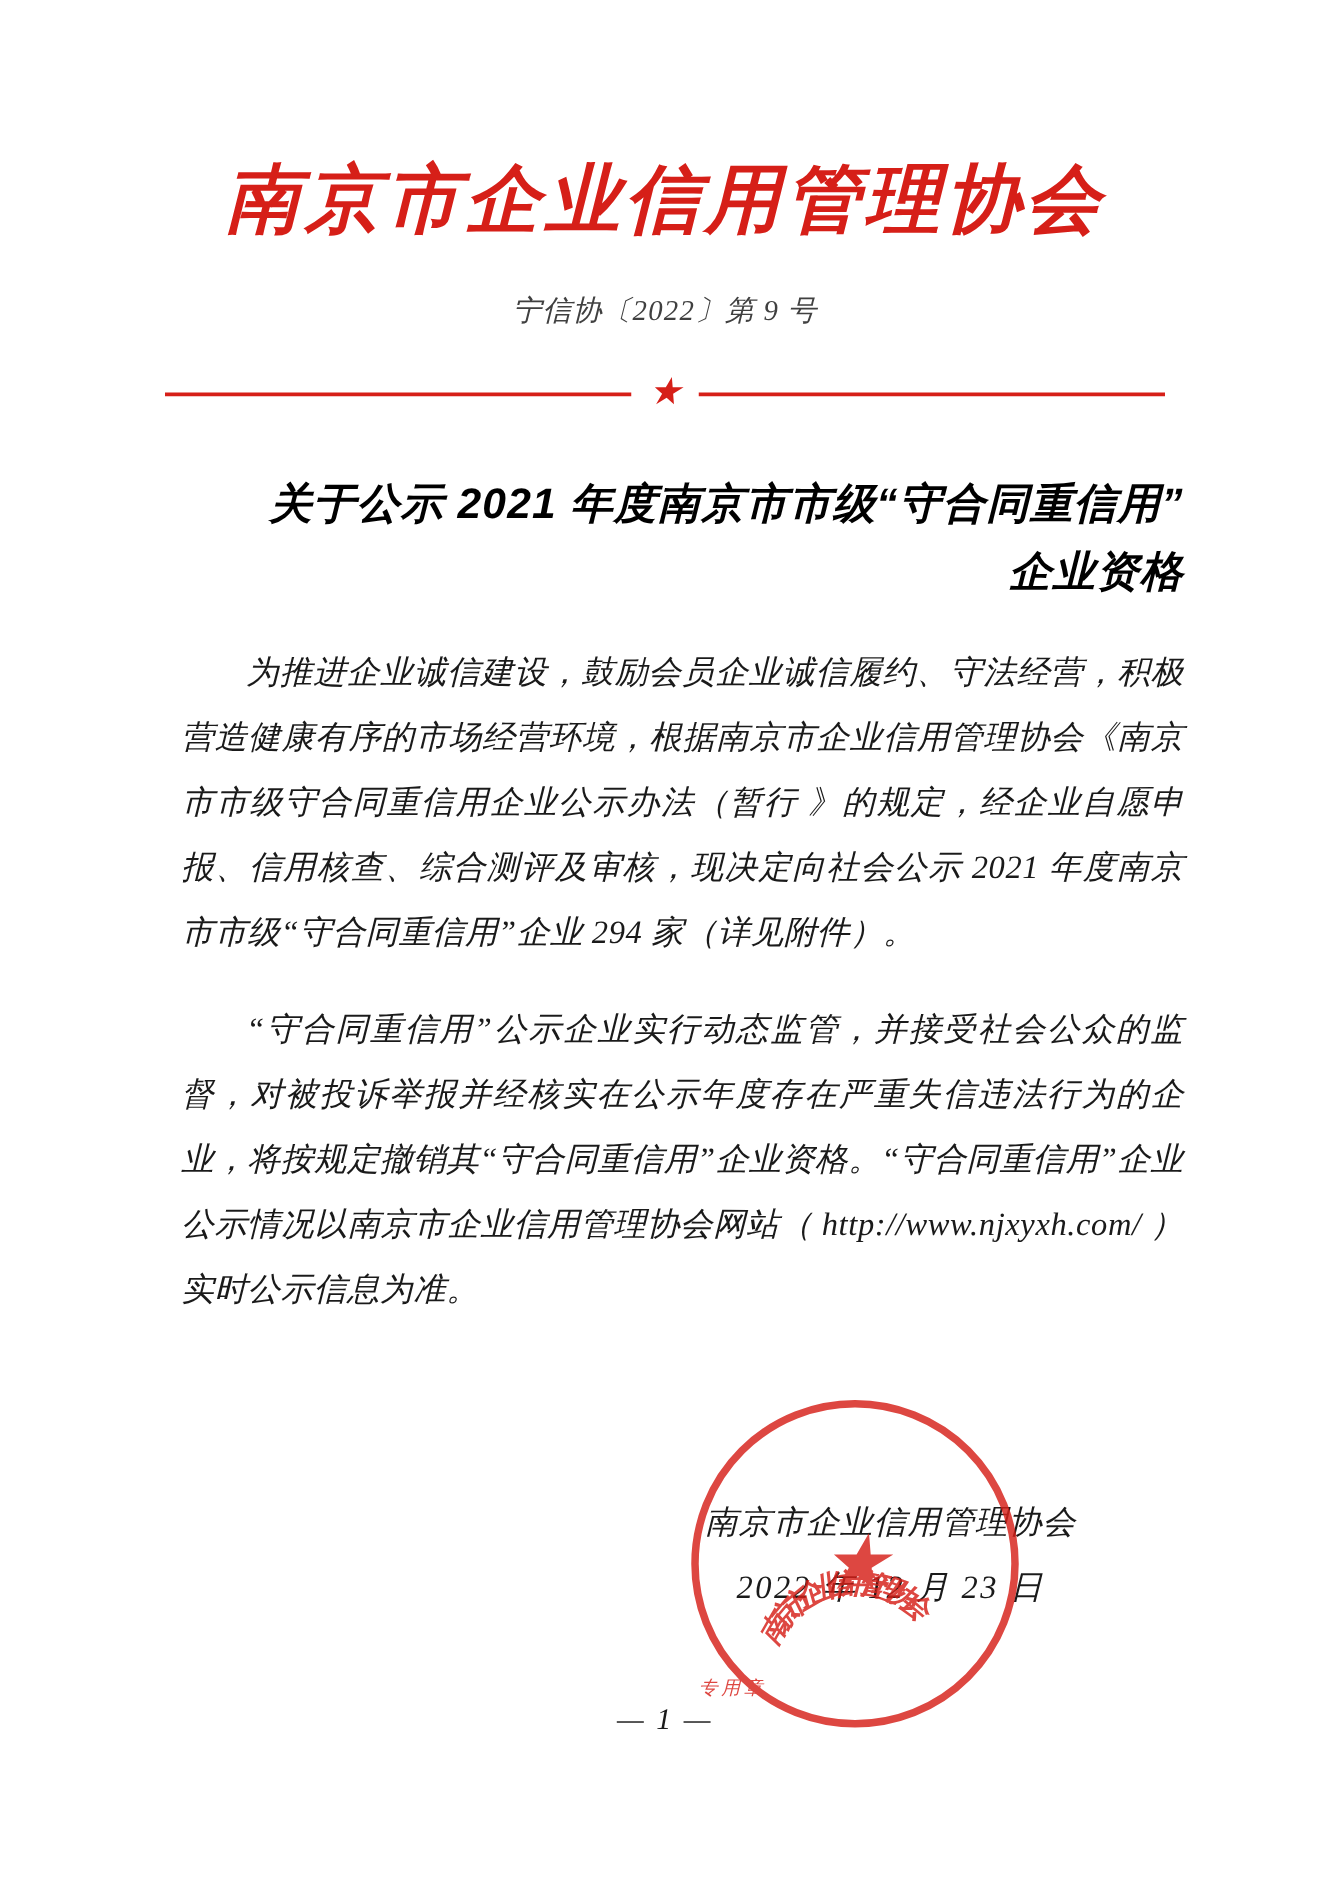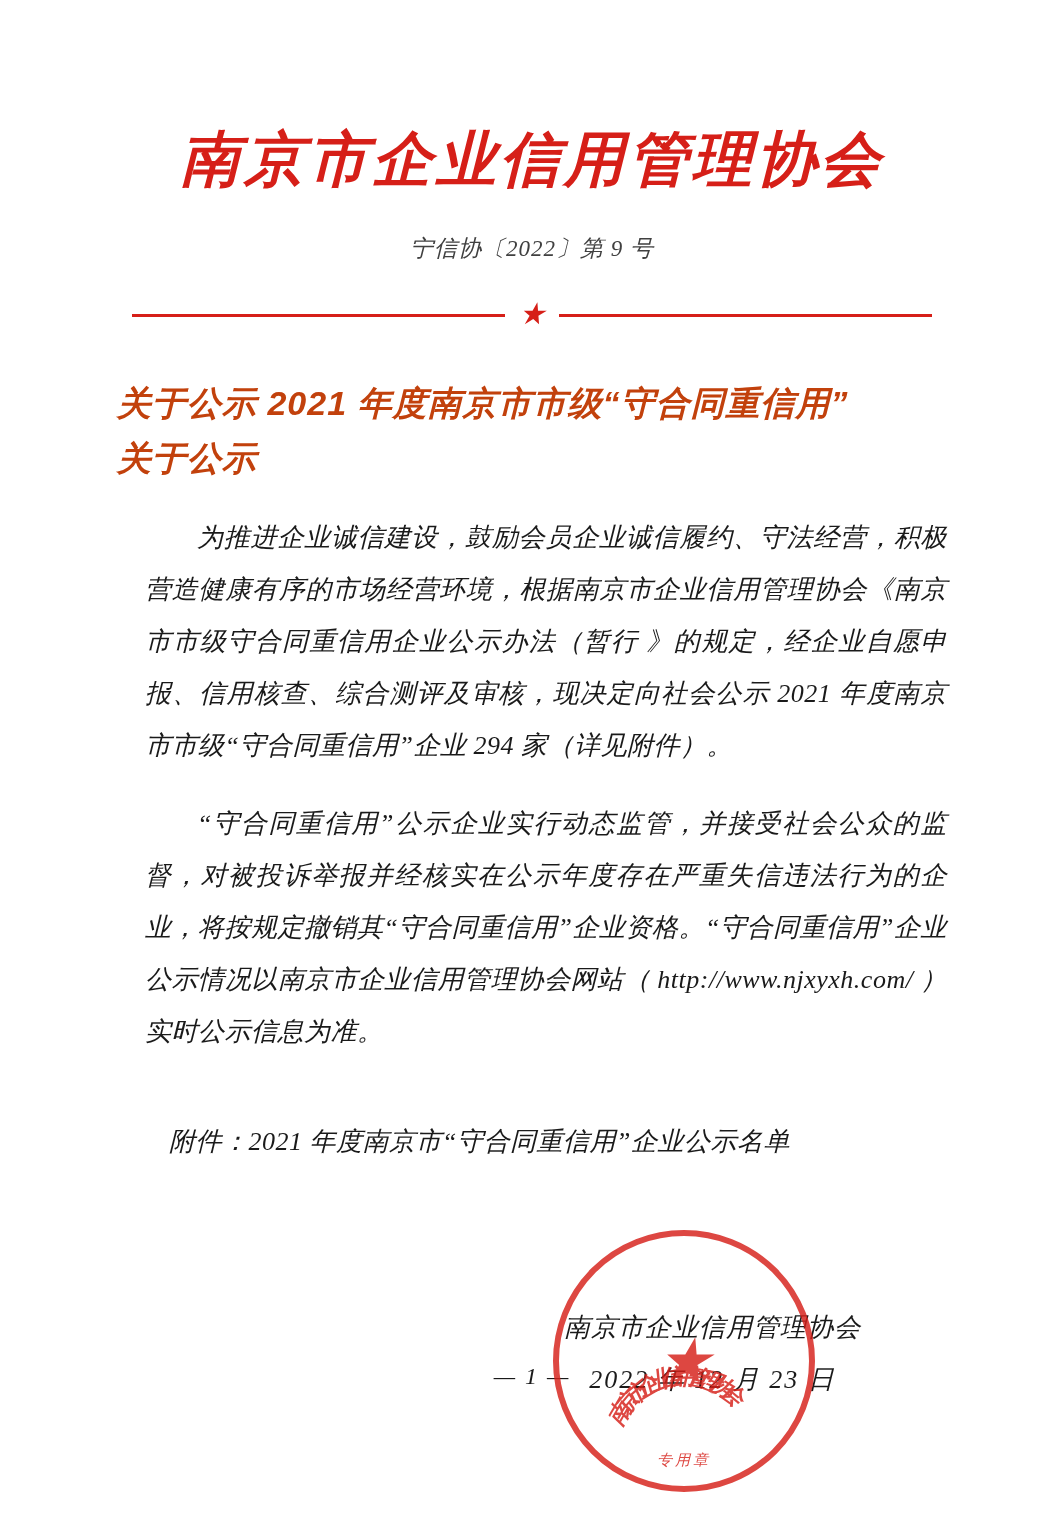--- a/index.html
+++ b/index.html
@@ -66,27 +66,27 @@
     transform: translateY(-1px);
   }
 
   
   .content {
     margin: 0 auto;
     width: 830px;
     padding-top: 46px;
   }
   .doc-title {
-    text-align: left;
+    text-align: right;
     font-family: "Liberation Sans", sans-serif;
     font-weight: bold;
     font-size: 34px;
     line-height: 1.62;
     letter-spacing: 1px;
-    color: #c2410c;
+    color: #000000;
   }
   .doc-title .line2 {
     display: block;
   }
   .para {
     margin-top: 26px;
     font-size: 26px;
     line-height: 2.0;
     text-align: justify;
     text-justify: inter-ideograph;
@@ -159,21 +159,20 @@
     font-weight: bold;
     font-size: 23px;
     color: #d61f18;
     transform-origin: 0 90px;
   }
   .seal-bottom {
     position: absolute;
     bottom: 16px;
     left: 0;
     width: 100%;
-    text-align: center;
     font-family: "Liberation Sans", sans-serif;
     font-size: 15px;
     color: #d61f18;
     letter-spacing: 3px;
   }
 
   
   .page-footer {
     position: absolute;
     left: 0;
@@ -198,27 +197,26 @@
   <div class="red-rule">
     <div class="rule-line"></div>
     <div class="rule-star">★</div>
     <div class="rule-line"></div>
   </div>
 
   <div class="content">
 
     <div class="doc-title">
       <span>关于公示 2021 年度南京市市级“守合同重信用”</span>
-      <span class="line2">关于公示</span>
+      <span class="line2">企业资格</span>
     </div>
 
     <p class="para">为推进企业诚信建设，鼓励会员企业诚信履约、守法经营，积极营造健康有序的市场经营环境，根据南京市企业信用管理协会《南京市市级守合同重信用企业公示办法（暂行 》的规定，经企业自愿申报、信用核查、综合测评及审核，现决定向社会公示 2021 年度南京市市级“守合同重信用”企业 294 家（详见附件）。</p>
     <p class="para tight">“守合同重信用”公示企业实行动态监管，并接受社会公众的监督，对被投诉举报并经核实在公示年度存在严重失信违法行为的企业，将按规定撤销其“守合同重信用”企业资格。“守合同重信用”企业公示情况以南京市企业信用管理协会网站（ http://www.njxyxh.com/ ）实时公示信息为准。</p>
 
-    <p class="attachment">附件：2021 年度南京市“守合同重信用”企业公示名单</p>
 
     <div class="sign-block">
 
       <div class="seal">
         <div class="seal-text">
           <span style="transform: rotate(-60deg) translateX(-11px);">南</span>
           <span style="transform: rotate(-50deg) translateX(-11px);">京</span>
           <span style="transform: rotate(-40deg) translateX(-11px);">市</span>
           <span style="transform: rotate(-30deg) translateX(-11px);">企</span>
           <span style="transform: rotate(-20deg) translateX(-11px);">业</span>

